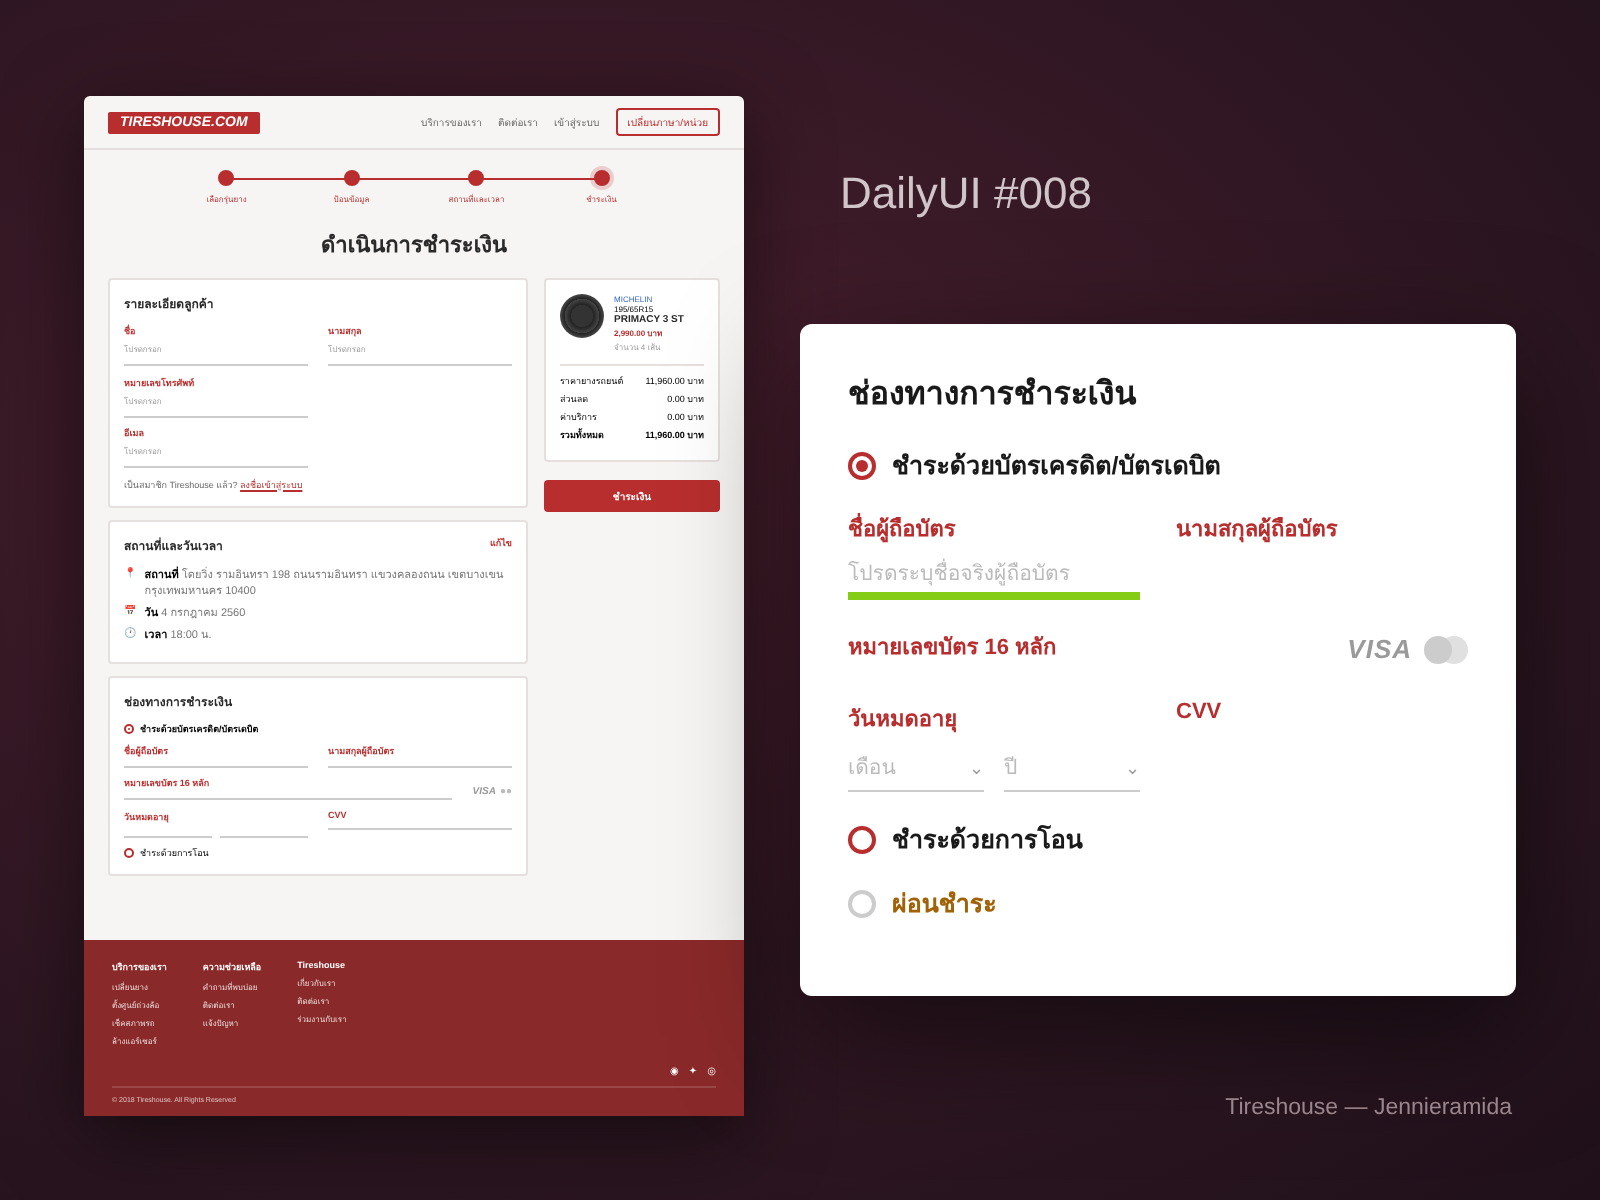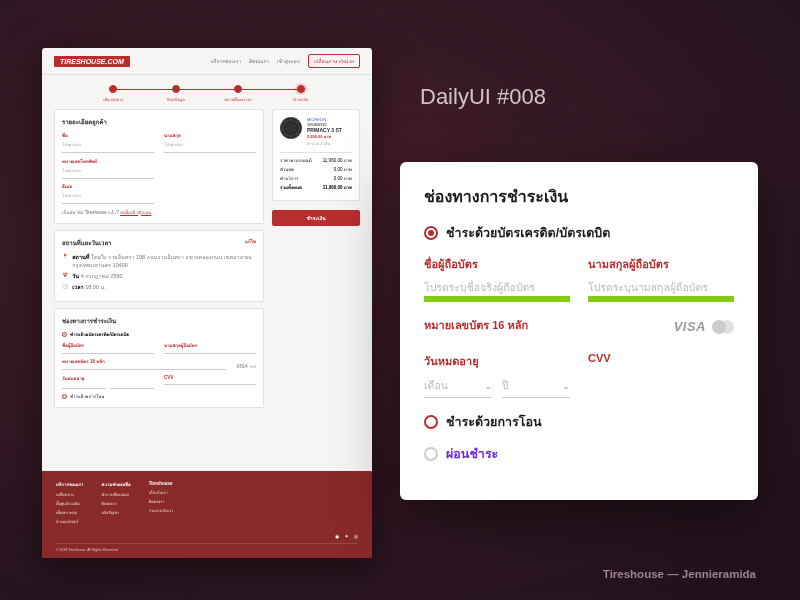--- a/index.html
+++ b/index.html
@@ -48,37 +48,37 @@
 .m-foot-soc{display:flex;gap:5px;justify-content:flex-end;font-size:5px}
 .m-copy{border-top:.5px solid rgba(255,255,255,.2);padding-top:4px;margin-top:4px;font-size:3.5px;opacity:.7}
 .headline{position:absolute;left:420px;top:82px;color:#d0c5c8;font-size:22px;font-weight:300;line-height:1.35}
 .card{position:absolute;left:400px;top:162px;width:358px;background:#fff;border-radius:6px;box-shadow:0 20px 60px rgba(0,0,0,.5);padding:22px 24px 24px}
 .c-title{font-size:16px;font-weight:700;color:#1a1a1a;margin-bottom:14px}
 .c-opt{display:flex;align-items:center;gap:8px;margin-bottom:12px}
 .c-radio{width:14px;height:14px;border:2px solid #b82e2e;border-radius:50%;position:relative;flex-shrink:0}
 .c-radio.sel::after{content:"";position:absolute;inset:2px;background:#b82e2e;border-radius:50%}
 .c-radio.dis{border-color:#ccc}
 .c-opt-lbl{font-size:12.5px;font-weight:700;color:#1a1a1a}
-.c-opt.dis .c-opt-lbl{color:#6d28d9}
+.c-opt.dis .c-opt-lbl{color:#a16207}
 .c-form{padding-left:0}
 .c-row{display:flex;gap:18px;margin-bottom:14px}
 .c-fld{flex:1}
 .c-fld-lbl{font-size:11px;font-weight:700;color:#b82e2e;margin-bottom:4px}
-.c-fld-inp{border:none;border-bottom:6px solid #84cc16;width:100%;font-size:10.5px;padding:3px 0;color:#333;background:transparent;outline:none}
+.c-fld-inp{border:none;border-bottom:4px solid #84cc16;width:100%;font-size:10.5px;padding:3px 0;color:#333;background:transparent;outline:none}
 .c-fld-inp::placeholder{color:#bbb}
 .c-cards-row{display:flex;align-items:flex-end;gap:18px;margin-bottom:14px}
 .c-brand{display:flex;gap:6px;align-items:center;padding-bottom:4px}
 .visa{font-weight:800;font-style:italic;color:#9a9a9a;font-size:13px;letter-spacing:.5px}
 .mc{position:relative;width:22px;height:14px}
 .mc::before,.mc::after{content:"";position:absolute;width:14px;height:14px;border-radius:50%;opacity:.6}
 .mc::before{background:#aaa;left:0}
 .mc::after{background:#ccc;right:0}
 .c-sel{display:flex;align-items:center;justify-content:space-between;border-bottom:1px solid #ccc;padding:3px 0;font-size:10.5px;color:#bbb}
 .chev{color:#999;font-size:9px}
-.credit{position:absolute;right:44px;bottom:20px;color:#9a858c;font-size:11.5px;font-weight:700}
+.credit{position:absolute;right:44px;bottom:40px;color:#9a858c;font-size:11.5px;font-weight:400}
 </style>
 </head>
 <body>
 
 <div class="mockup">
   <div class="m-header">
     <div class="m-logo">TIRESHOUSE.COM</div>
     <div class="m-nav">
       <span>บริการของเรา</span>
       <span>ติดต่อเรา</span>
@@ -100,20 +100,21 @@
     <div class="m-step done">
         <div class="m-step-dot"></div>
         <div class="m-step-line"></div>
         <div class="m-step-lbl">สถานที่และเวลา</div>
       </div>
     <div class="m-step active">
         <div class="m-step-dot"></div>
         <div class="m-step-lbl">ชำระเงิน</div>
       </div>
   </div>
+  <div class="m-title">ดำเนินการชำระเงิน</div>
   <div class="m-body">
     <div class="m-left">
       <div class="m-card">
         <div class="m-card-title">รายละเอียดลูกค้า</div>
         <div class="m-row">
           <div class="m-field">
               <div class="m-lbl">ชื่อ</div>
               <div class="m-hint">โปรดกรอก</div>
               <div class="m-line"></div>
             </div>
@@ -272,21 +273,20 @@
   </div>
 
   <div class="c-form">
     <div class="c-row">
       <div class="c-fld">
         <div class="c-fld-lbl">ชื่อผู้ถือบัตร</div>
         <input class="c-fld-inp" placeholder="โปรดระบุชื่อจริงผู้ถือบัตร" style="">
       </div>
       <div class="c-fld">
         <div class="c-fld-lbl">นามสกุลผู้ถือบัตร</div>
-        <input class="c-fld-inp" placeholder="โปรดระบุนามสกุลผู้ถือบัตร" style="">
       </div>
     </div>
 
     <div class="c-cards-row">
       <div class="c-fld" style="flex:1">
         <div class="c-fld-lbl">หมายเลขบัตร 16 หลัก</div>
       </div>
       <div class="c-brand">
         <span class="visa">VISA</span>
         <span class="mc"></span>

